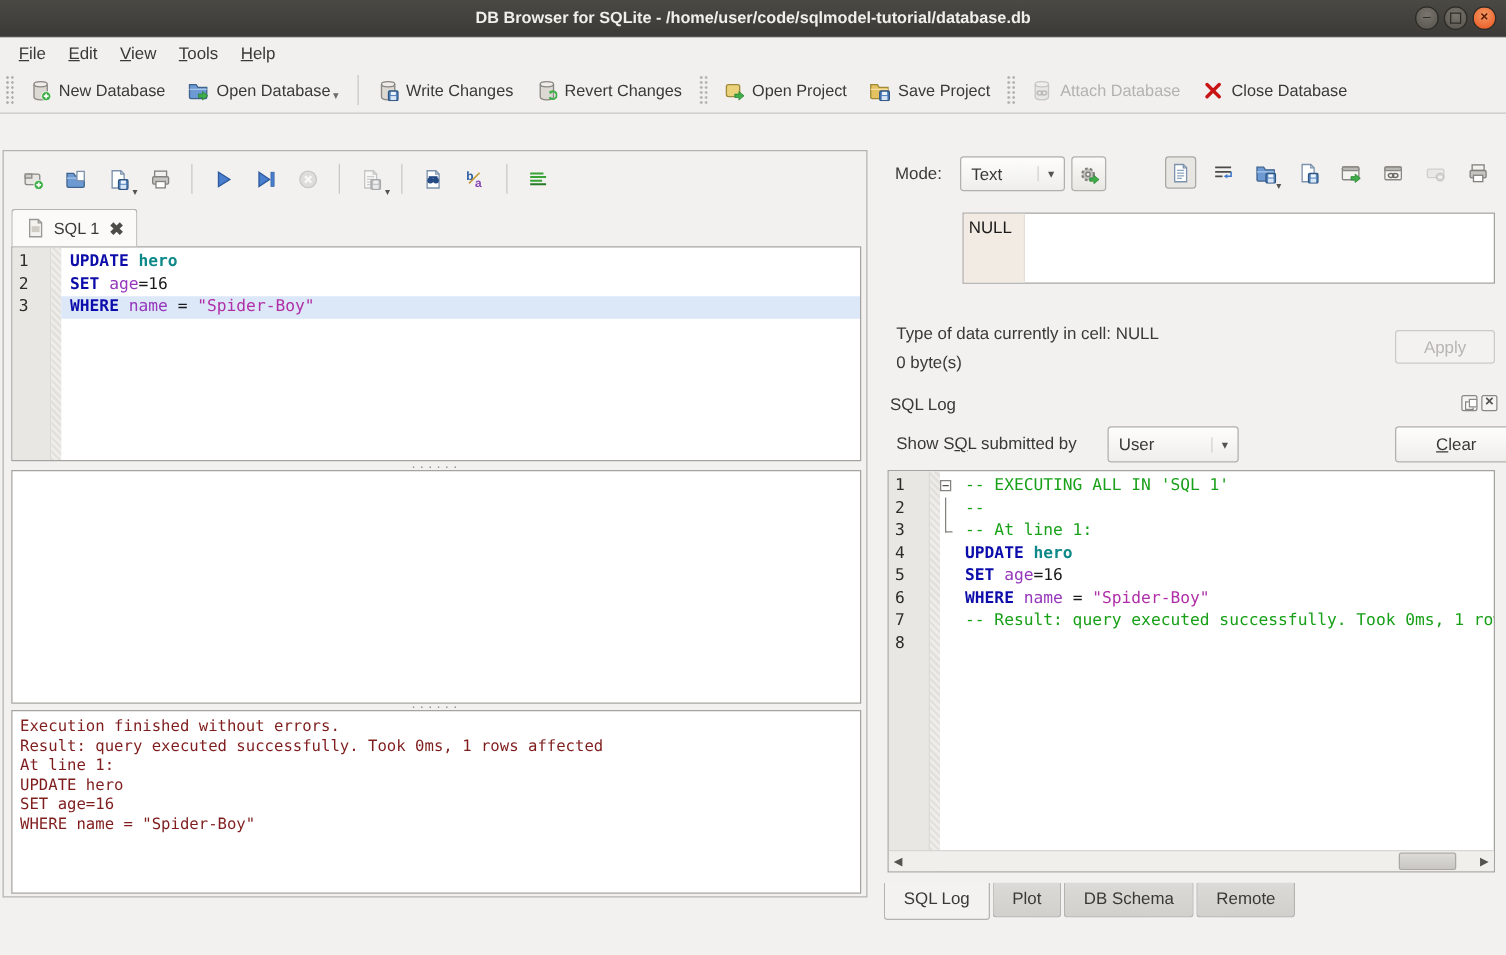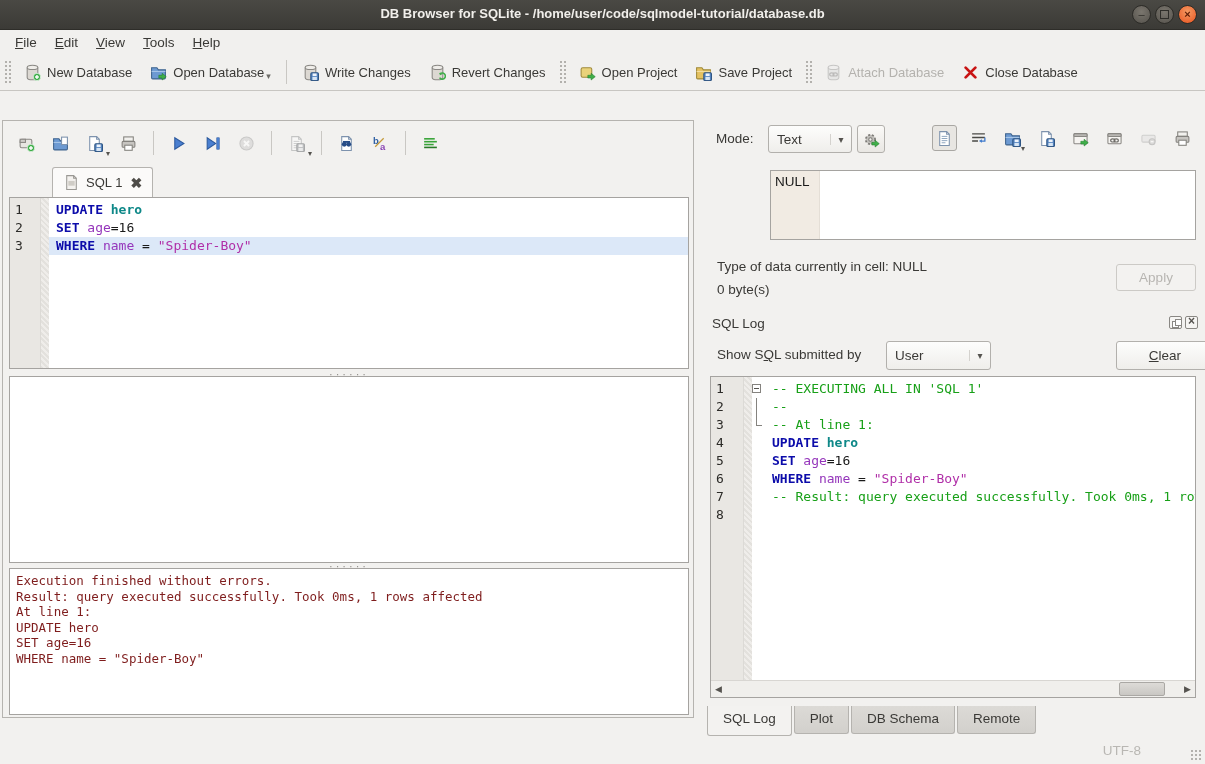--- a/index.html
+++ b/index.html
@@ -38,21 +38,21 @@
     background:linear-gradient(#e7e5e1,#d9d7d3);margin-right:2px;height:16px;}
   .mtab.active{background:#f3f2f0;padding-top:8px;position:relative;z-index:3;}
   .tab-frame{position:absolute;left:2px;top:120px;width:692px;height:598px;border:1px solid #b5b3af;
     background:#f2f1ef;box-sizing:border-box;}
   .sql-toolbar{position:absolute;left:8px;top:9px;height:26px;display:flex;align-items:center;gap:3px;}
   .sbtn{padding:4px 7px;border-radius:3px;position:relative;display:flex;}
   .sbtn.disabled svg{opacity:.45;filter:grayscale(.9);}
   .mini-caret{position:absolute;right:0;bottom:-2px;font-size:8px;color:#55534f;}
   .sqltab-row{position:absolute;left:6px;top:46px;height:30px;display:flex;align-items:flex-end;font-size:13px;}
   .stab{display:flex;align-items:center;gap:6px;padding:6px 10px;border:1px solid #b5b3af;border-bottom:none;
-    border-radius:3px 3px 0 0;background:#fbfaf9;position:relative;z-index:2;margin-left:43px;}
+    border-radius:3px 3px 0 0;background:#fbfaf9;position:relative;z-index:2;}
   .stab .x{font-weight:bold;color:#4e4c48;font-size:14px;margin-left:2px;}
   
   .whitebox{position:absolute;left:6px;width:680px;background:#fff;border:1px solid #a5a3a0;box-sizing:border-box;overflow:hidden;}
   .editor{top:76px;height:172px;}
   .pane-mid{top:255px;height:187px;}
   .exec-log{top:447px;height:147px;font-family:"DejaVu Sans Mono",monospace;font-size:12.5px;line-height:15.5px;
     padding:4px 6px;color:#7f1d1d;}
   .gutter-bg{position:absolute;left:0;top:0;bottom:0;width:30px;background:#e9e7e3;border-right:1px solid #dcdad6;}
   .checker{position:absolute;left:31px;top:0;bottom:0;width:8px;
     background:repeating-linear-gradient(45deg,#e3e1dd 0 2px,#efedea 2px 4px);}
@@ -91,21 +91,21 @@
   .btn{border:1px solid #b2b0ac;border-radius:3px;background:linear-gradient(#fdfdfc,#efeeeb);
     font-size:13.5px;text-align:center;box-sizing:border-box;font-family:"Liberation Sans",sans-serif;color:#3a3936;}
   .btn.disabled{color:#b7b5b1;background:#f3f2f0;border-color:#cccac6;}
   .mode-row-label{position:absolute;left:716px;top:131px;font-size:13.5px;}
   .gearbtn{position:absolute;left:857px;top:125px;width:28px;height:28px;border:1px solid #b2b0ac;border-radius:3px;
     background:linear-gradient(#fbfaf8,#e9e7e3);display:flex;align-items:center;justify-content:center;box-sizing:border-box;}
   .cell-icons{position:absolute;left:932px;top:125px;display:flex;gap:9px;align-items:center;}
   .cibtn{width:25px;height:26px;display:flex;align-items:center;justify-content:center;border-radius:3px;position:relative;}
   .cibtn.checked{border:1px solid #a9a7a3;background:#e8e6e2;box-sizing:border-box;}
   .cibtn.disabled svg{opacity:.5;filter:grayscale(.8);}
-  .cell-editor{position:absolute;left:770px;top:170px;width:426px;height:70px;background:#fff;
+  .cell-editor{position:absolute;left:770px;top:170px;width:426px;height:57px;background:#fff;
     border:1px solid #a5a3a0;box-sizing:border-box;}
   .cell-editor .margin{position:absolute;left:0;top:0;bottom:0;width:48px;background:#f1ebe3;border-right:1px solid #e4ded6;}
   .cell-editor .val{position:absolute;left:4px;top:3px;font-size:13.5px;color:#1a1a1a;}
   .type-line{position:absolute;left:717px;top:259px;font-size:13.5px;}
   .size-line{position:absolute;left:717px;top:282px;font-size:13.5px;}
   .apply-btn{position:absolute;left:1116px;top:264px;width:80px;height:27px;}
   .filter-label{position:absolute;left:717px;top:347px;font-size:13.5px;}
   .user-combo{position:absolute;left:886px;top:341px;width:105px;height:29px;}
   .clear-btn{position:absolute;left:1116px;top:341px;width:98px;height:29px;}
   .sqllog-box{position:absolute;left:710px;top:376px;width:486px;height:322px;background:#fff;
@@ -544,17 +544,13 @@
     </div>
   </div>
 
   <div class="bottom-tabs" id="bottom-tabs">
       <div class="btab active">SQL Log</div>
       <div class="btab">Plot</div>
       <div class="btab">DB Schema</div>
       <div class="btab">Remote</div>
     </div>
 
-  <div class="statusbar">
-    <span class="status-enc">UTF-8</span>
-    <span class="grip"></span>
-  </div>
 </div>
 
 </body></html>

